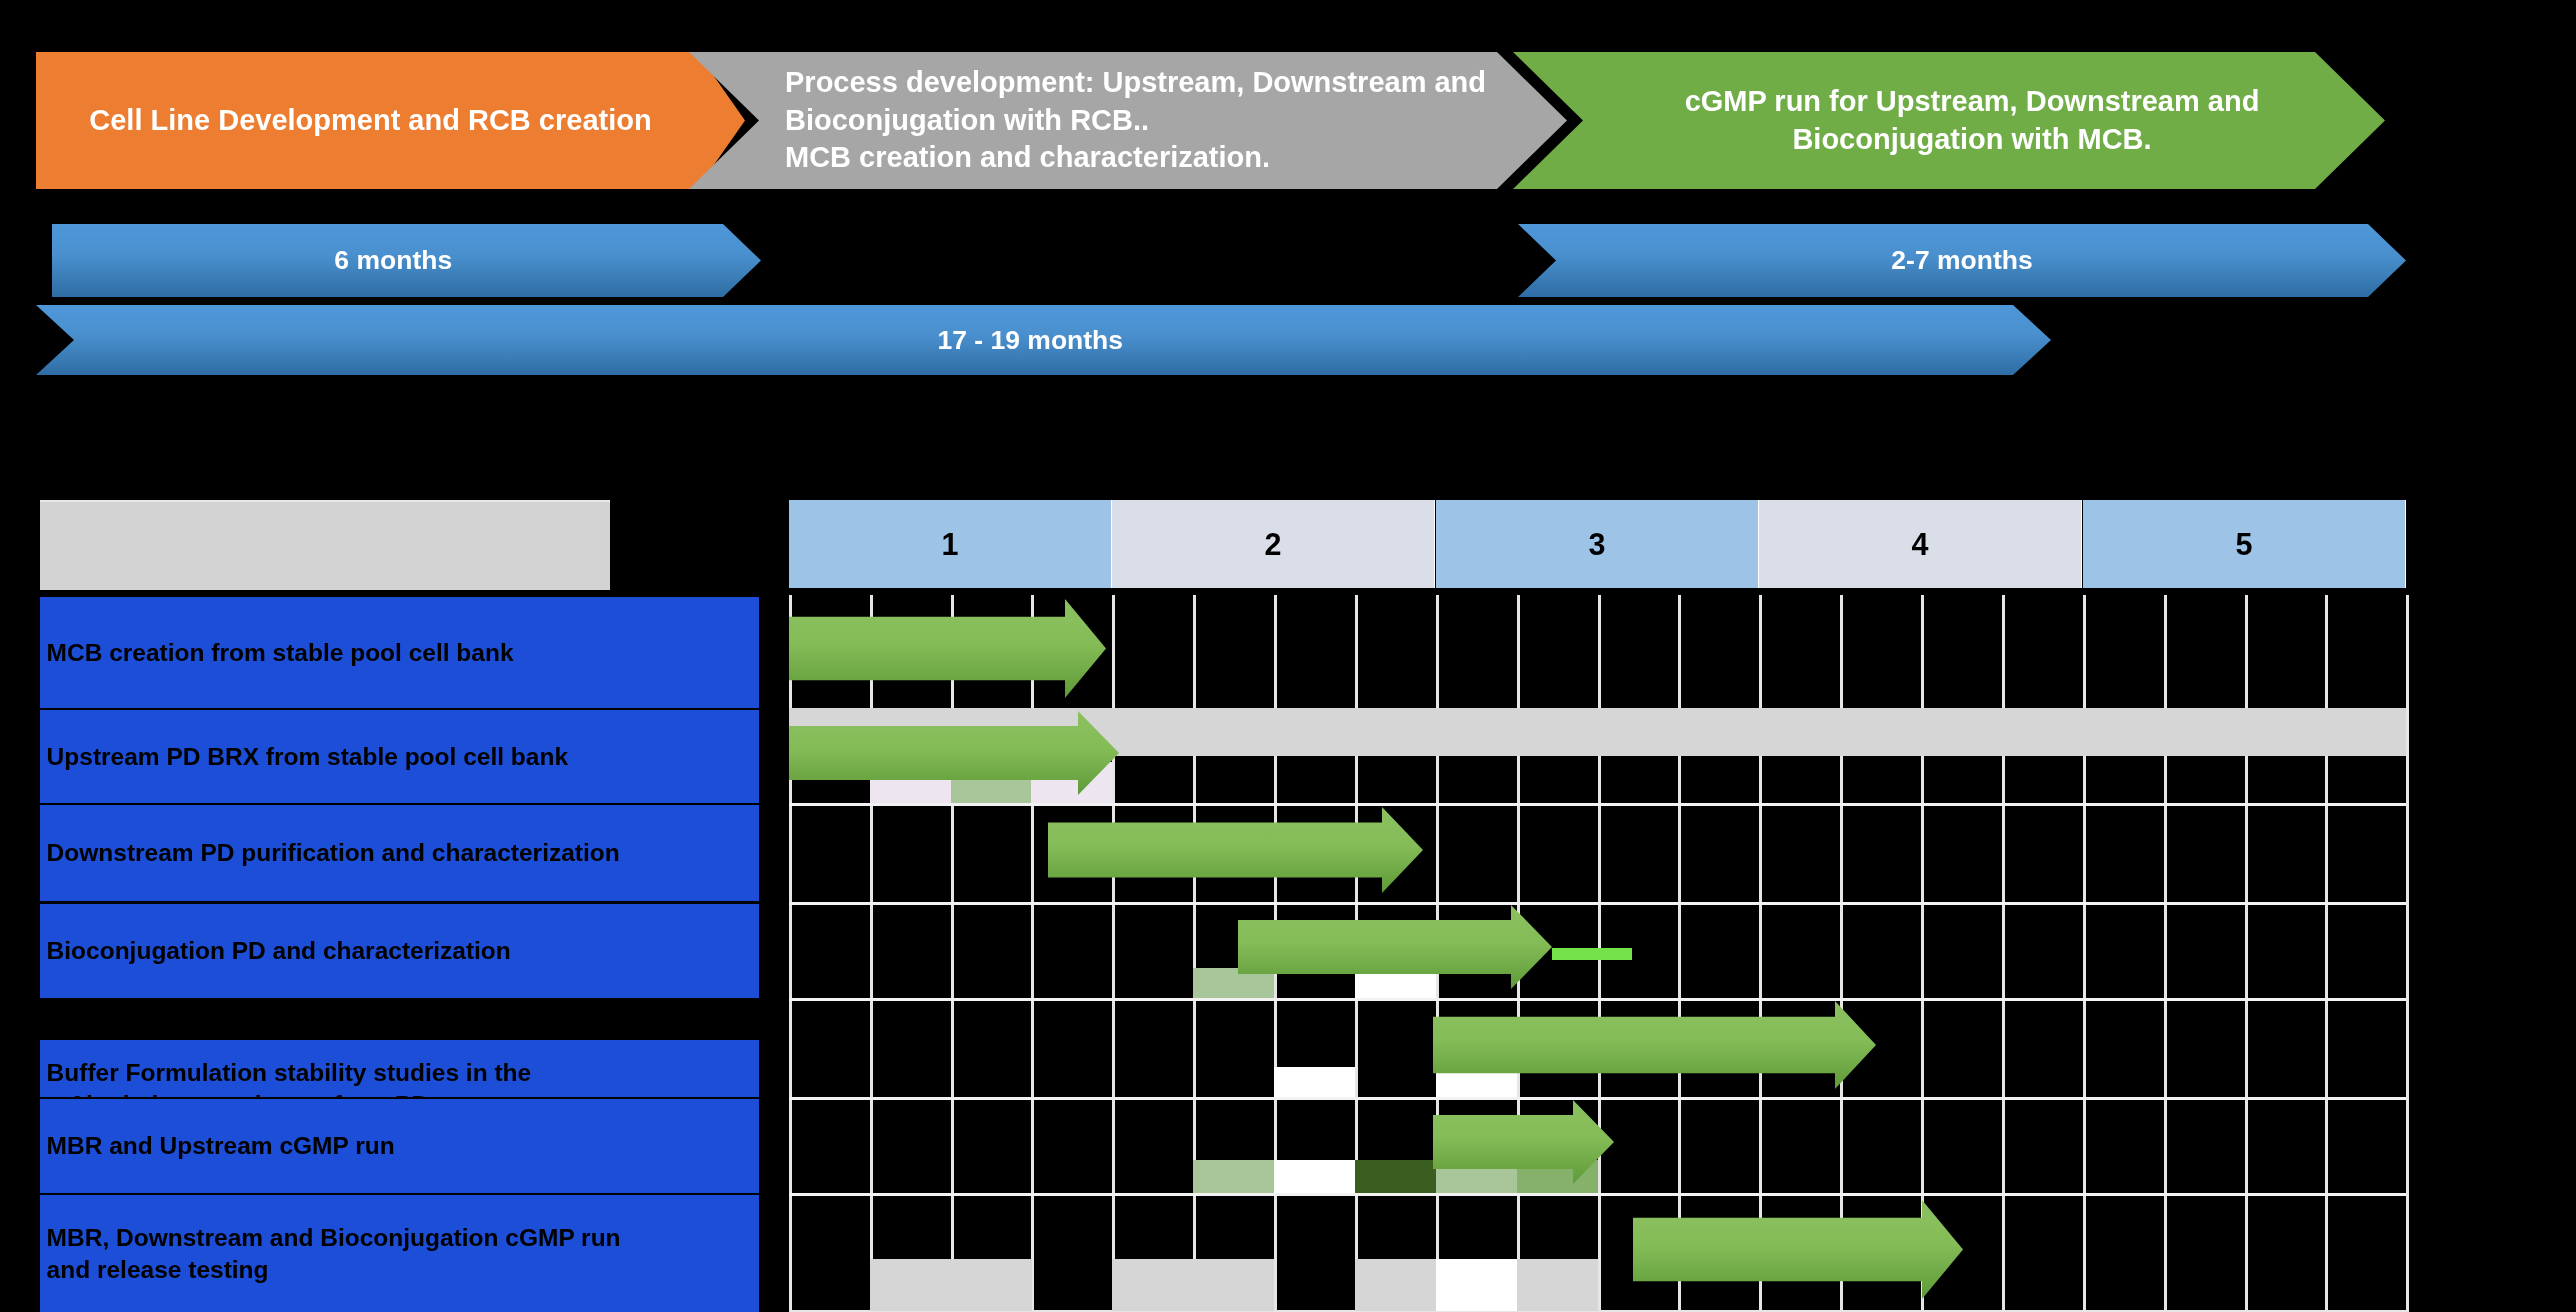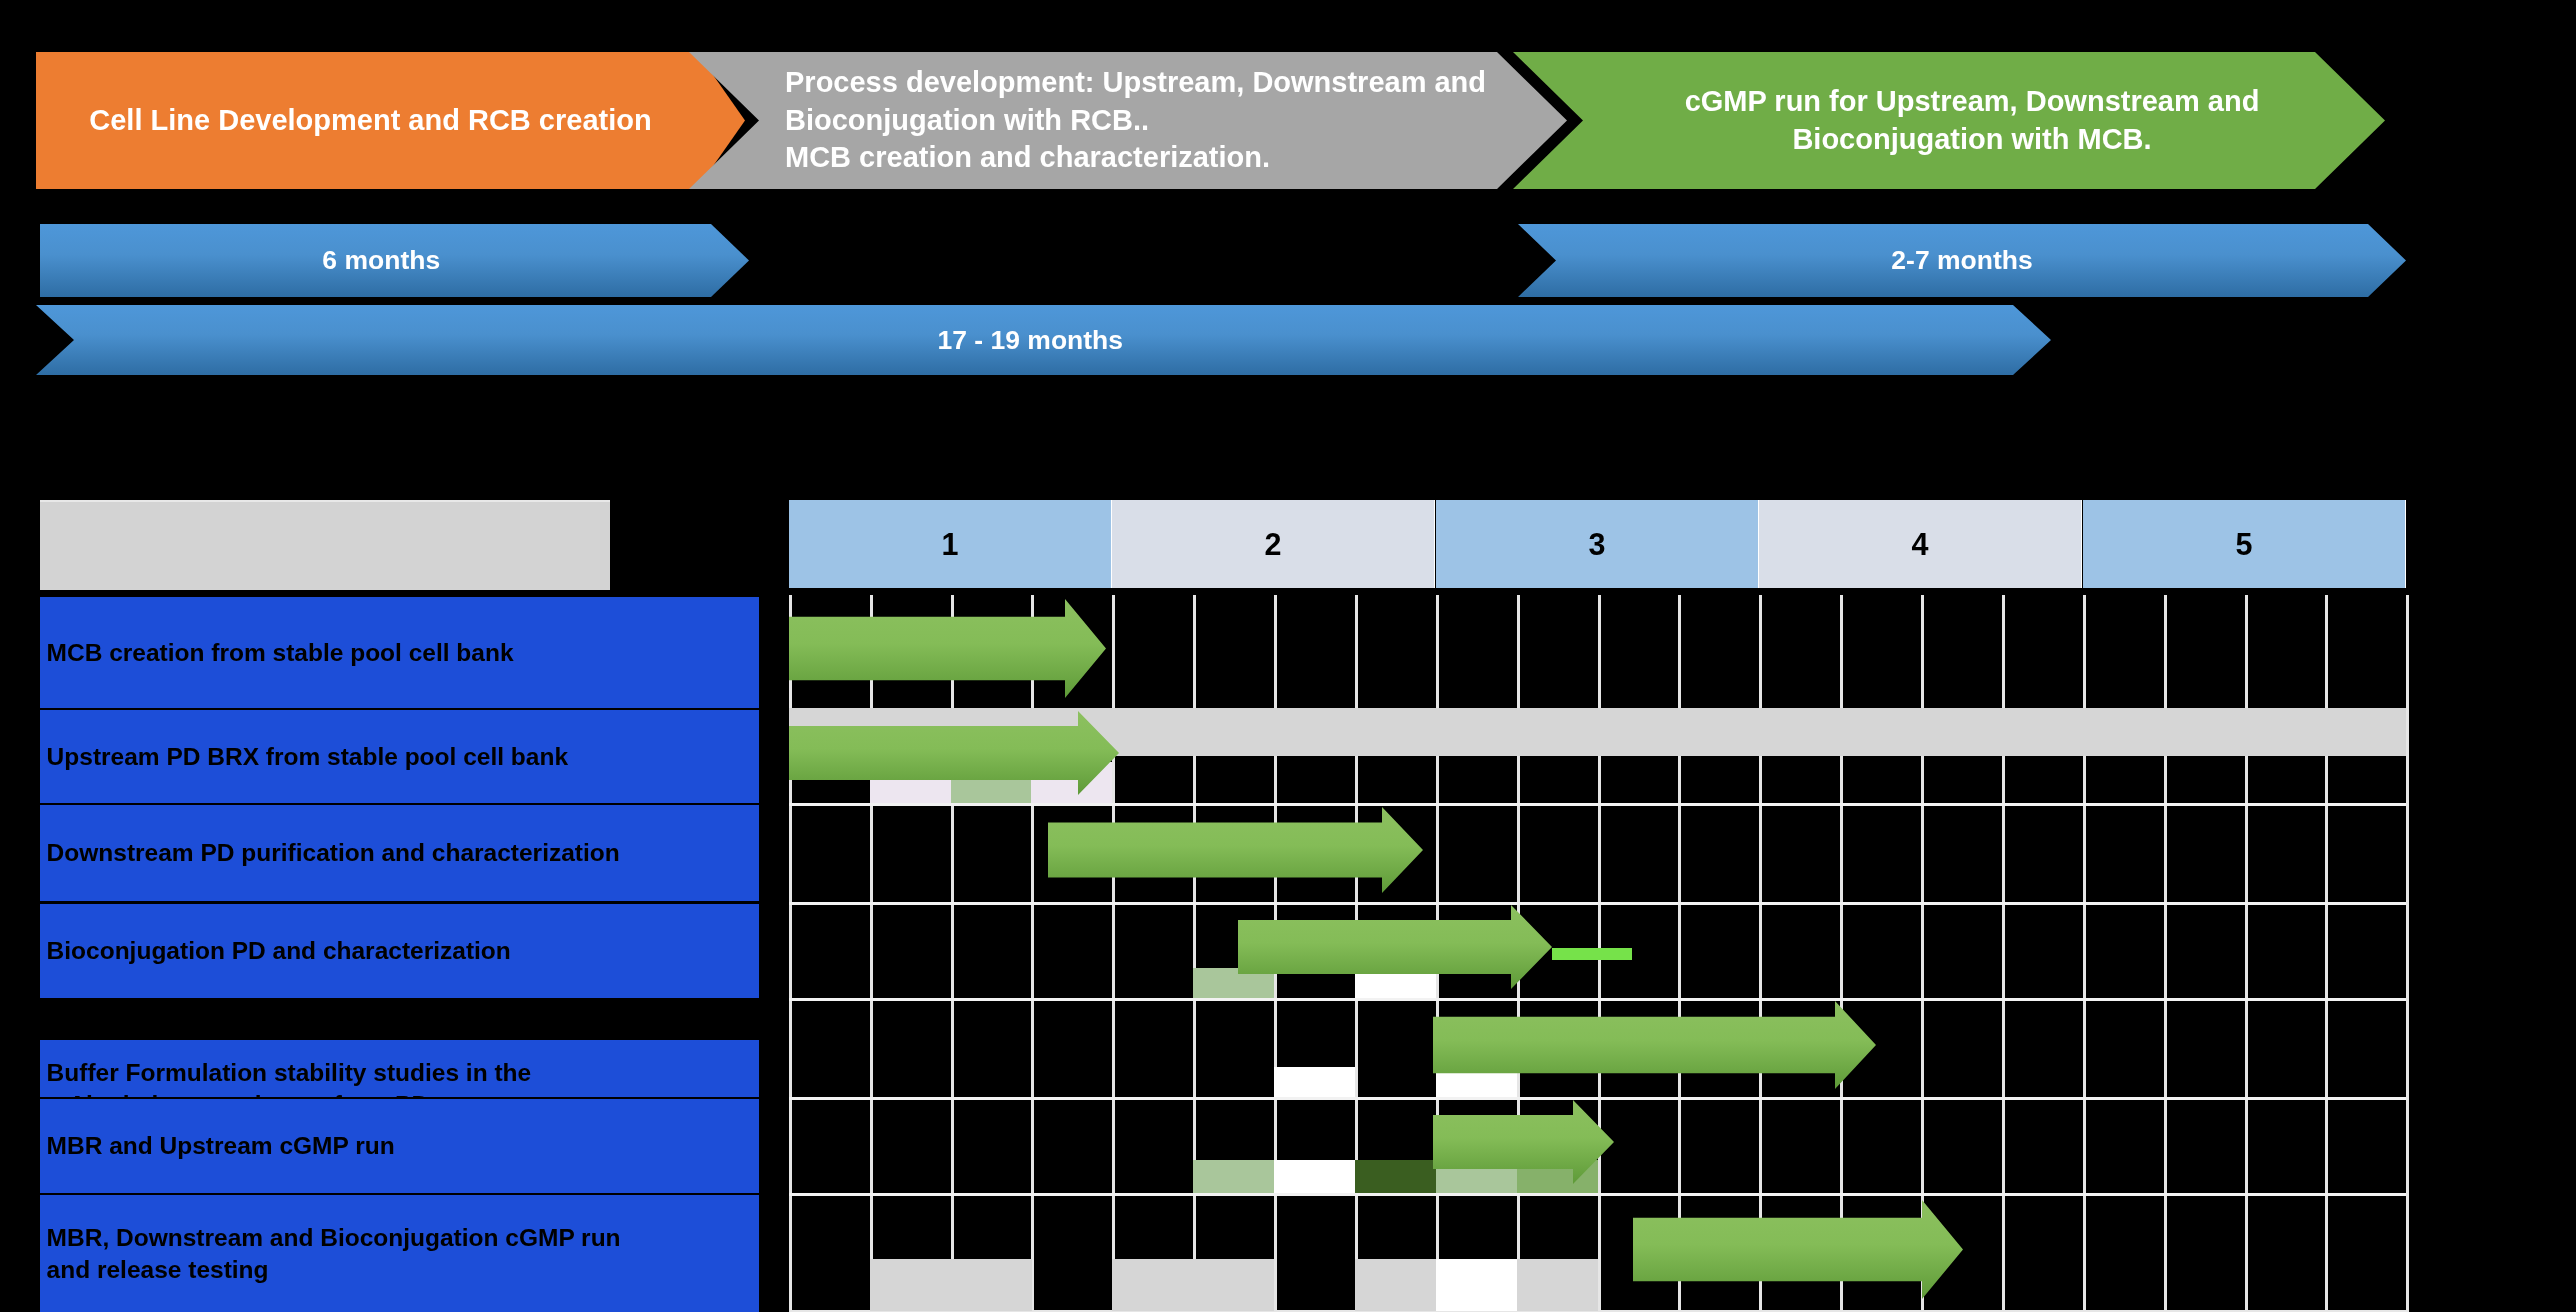--- a/index.html
+++ b/index.html
@@ -24,21 +24,21 @@
   .phase-2 .lbl{text-align:left;padding-left:96px;padding-right:80px;}
 
   .phase-3{left:1513px;width:872px;background:#70AD47;
     clip-path:polygon(0 0, calc(100% - 70px) 0, 100% 50%, calc(100% - 70px) 100%, 0 100%, 70px 50%);}
   .phase-3 .lbl{text-align:center;padding-left:86px;padding-right:40px;}
 
   
   .dur{top:224px;height:73px;background:linear-gradient(180deg,#4E97D9 0%,#4A90CE 42%,#2E6DA4 100%);}
   .dur .lbl{font-size:26.5px;text-align:center;}
 
-  .dur-1{left:40px;width:709px;
+  .dur-1{left:52px;width:709px;
     clip-path:polygon(0 0, calc(100% - 38px) 0, 100% 50%, calc(100% - 38px) 100%, 0 100%);}
   .dur-1 .lbl{padding-right:26.5px;}
   .dur-2{left:695px;width:870px;
     clip-path:polygon(0 0, calc(100% - 38px) 0, 100% 50%, calc(100% - 38px) 100%, 0 100%, 38px 50%);}
   .dur-3{left:1518px;width:888px;
     clip-path:polygon(0 0, calc(100% - 38px) 0, 100% 50%, calc(100% - 38px) 100%, 0 100%, 38px 50%);}
 
   
   .total{position:absolute;left:36px;top:305px;width:2015px;height:70px;
     background:linear-gradient(180deg,#4E97D9 0%,#4A90CE 42%,#2E6DA4 100%);

